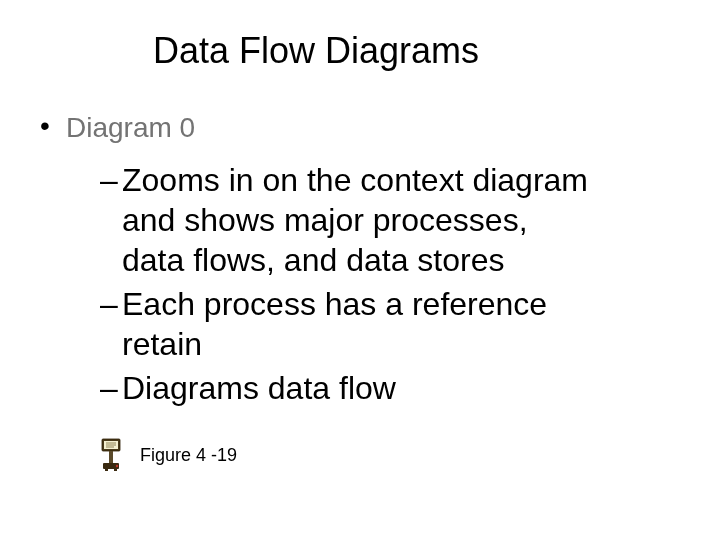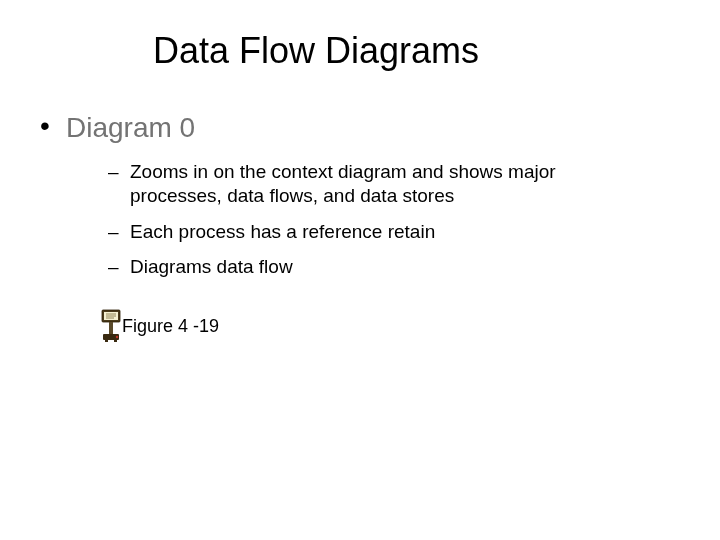--- a/index.html
+++ b/index.html
@@ -43,37 +43,38 @@
     color: #000;
     font-size: 28px;
     line-height: 1;
   }
   .lvl2 {
     list-style: none;
     padding: 0;
     margin: 10px 0 0 56px;
   }
   .lvl2 > li {
-    font-size: 19px;
+    font-size: 32px;
     color: #000;
     line-height: 1.25;
     position: relative;
     padding-left: 22px;
-    margin: 12px;
+    margin: 4px;
   }
   .lvl2 > li::before {
     content: "–";
     position: absolute;
     left: 0;
     top: 0;
   }
   .figure-row {
     margin: 30px 0 0 60px;
     display: flex;
     align-items: center;
+    gap: 18px;
   }
   .proj-icon {
     width: 22px;
     height: 34px;
   }
   .caption {
     font-size: 18px;
     color: #000;
   }
 </style>

